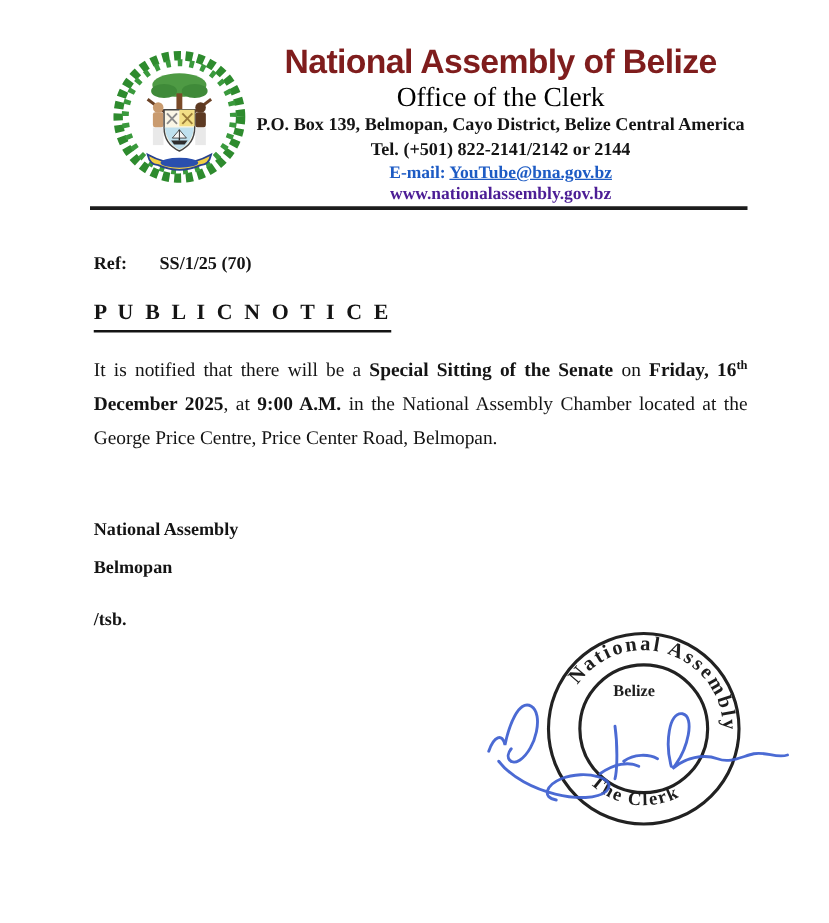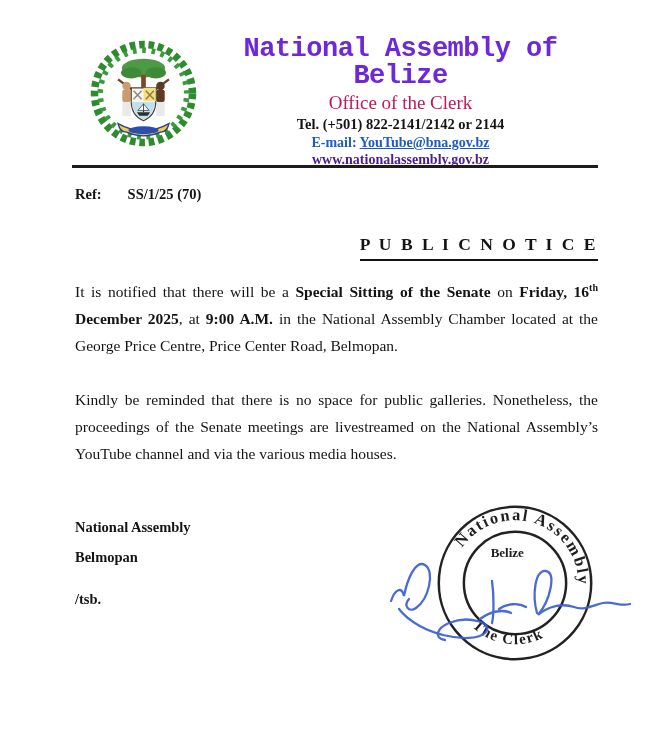--- a/index.html
+++ b/index.html
@@ -5,34 +5,34 @@
   html,body{margin:0;padding:0;background:#fff;}
   .page{
     position:relative;width:663px;height:738px;background:#ffffff;
     font-family:"Liberation Serif", serif;color:#141414;overflow:hidden;
   }
   
   .header{position:relative;height:170px;}
   .crest{position:absolute;left:87px;top:36px;width:113px;height:115px;}
   .header-text{position:absolute;left:203px;top:36px;width:395px;text-align:center;}
   .org-name{
-    font-family:Liberation Mono, monospace;font-weight:900;font-size:27px;
-    letter-spacing:-0.5px;color:#6d28d9;line-height:1.0;
+    font-family:Liberation Sans, sans-serif;font-weight:900;font-size:27px;
+    letter-spacing:-0.5px;color:#7f1d1d;line-height:1.0;
   }
-  .office{font-size:19px;line-height:1.05;margin-top:3px;color:#be185d;}
+  .office{font-size:22px;line-height:1.05;margin-top:3px;color:#000000;}
   .address,.tel{font-weight:bold;font-size:14.5px;line-height:1.1;margin-top:4px;}
   .email-line,.website{font-weight:bold;font-size:14px;line-height:1.1;margin-top:2px;color:#1d5bc4;}
   .email-line a{color:#1d5bc4;text-decoration:underline;}
   .website a{color:#4c1d95;text-decoration:none;}
   .rule{border:none;border-top:3px solid #1c1c1c;margin:0;position:absolute;left:72px;top:165px;width:526px;}
   
   .doc{margin:0 65px 0 75px;font-size:15.5px;line-height:27px;}
-  .ref-line{margin-top:11px;font-weight:bold;font-size:14.5px;}
+  .ref-line{margin-top:28px;font-weight:bold;font-size:14.5px;}
   .ref-value{margin-left:26px;}
-  .notice-title{text-align:right;margin-top:23px;}
+  .notice-title{text-align:left;margin-top:11px;}
   .notice-title span{
     display:inline-block;font-weight:bold;font-size:17.5px;letter-spacing:2.5px;
     border-bottom:2px solid #141414;padding-bottom:1px;
   }
   .para{margin:0;text-align:justify;}
   .p1{margin-top:17px;}
   .p2,.p3{margin-top:27px;}
   .para b sup{font-size:10px;line-height:0;vertical-align:super;}
   
   .signoff{font-weight:bold;font-size:14.5px;line-height:27px;}
@@ -87,41 +87,41 @@
       <path d="M60 71 l6 7 h-6 z" fill="#f5f5f5" stroke="#2e2e2e" stroke-width="0.7"></path>
       <path d="M60 71 l-6 7 h6 z" fill="#f5f5f5" stroke="#2e2e2e" stroke-width="0.7"></path>
 
       <path d="M33 92 q27 15 54 0 q-2 9 -9 9 q-18 8 -36 0 q-7 0 -9 -9 z" fill="#f2cf45" stroke="#27418f" stroke-width="1.5"></path>
       <ellipse cx="60" cy="99" rx="16" ry="4.2" fill="#2a4fae"></ellipse>
     </svg>
 
     <div class="header-text">
       <div class="org-name">National Assembly of Belize</div>
       <div class="office">Office of the Clerk</div>
+      <div class="address">P.O. Box 139, Belmopan, Cayo District, Belize Central America</div>
       <div class="tel">Tel. (+501) 822-2141/2142 or 2144</div>
       <div class="email-line"><span>E-mail: </span><a href="#">YouTube@bna.gov.bz</a></div>
       <div class="website"><a href="#">www.nationalassembly.gov.bz</a></div>
     </div>
 
     <hr class="rule">
   </div>
 
   <div class="doc">
 
     <div class="ref-line">
       <span>Ref:</span><span class="ref-value">SS/1/25 (70)</span>
     </div>
 
     <div class="notice-title">
       <span>P U B L I C N O T I C E</span>
     </div>
 
     <p class="para p1"><span>It is notified that there will be a </span><b>Special Sitting of the Senate</b><span> on </span><b><span>Friday, 16</span><sup>th</sup><span> December 2025</span></b><span>, at </span><b>9:00 A.M.</b><span> in the National Assembly Chamber located at the George Price Centre, Price Center Road, Belmopan.</span></p>
 
-    <p class="para p2">Kindly be reminded that there is no space for public galleries. Nonetheless, the proceedings of the Senate meetings are livestreamed on the National Assembly’s YouTube channel and via the various media houses.</p>
 
 
     <div class="signoff">
       <div class="signoff-org">National Assembly</div>
       <div class="signoff-city">Belmopan</div>
       <div class="signoff-initials">/tsb.</div>
     </div>
   </div>
 
   <svg class="stamp" viewBox="0 0 170 170" aria-hidden="true">

